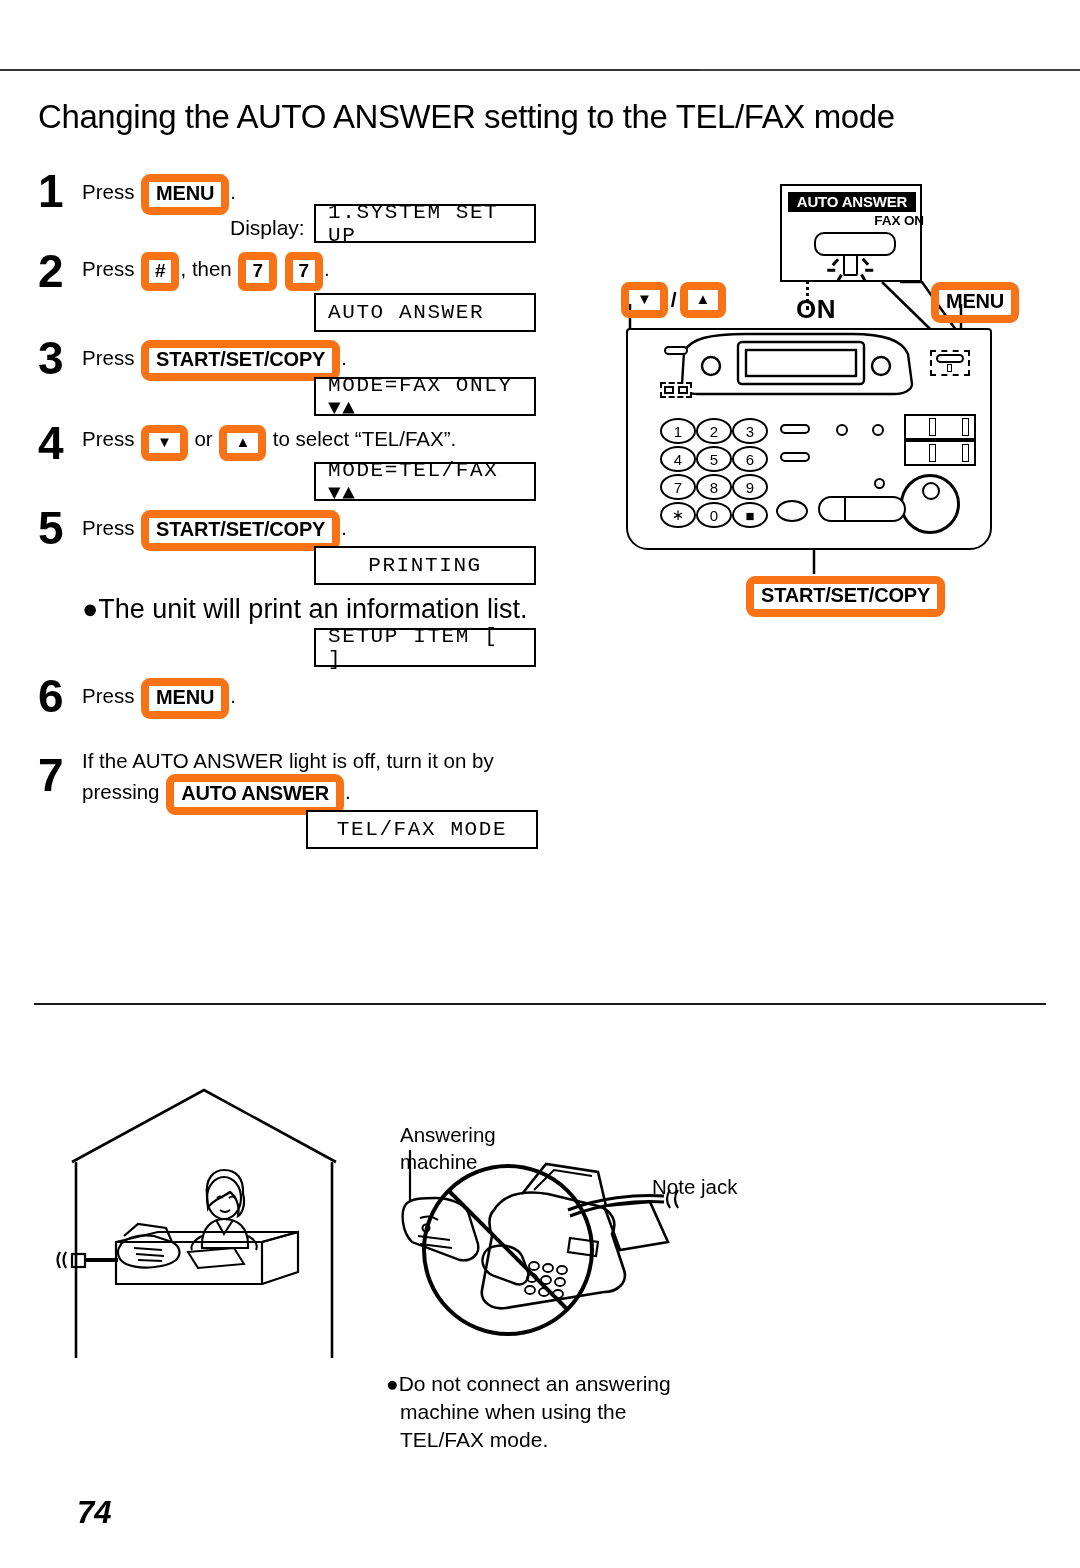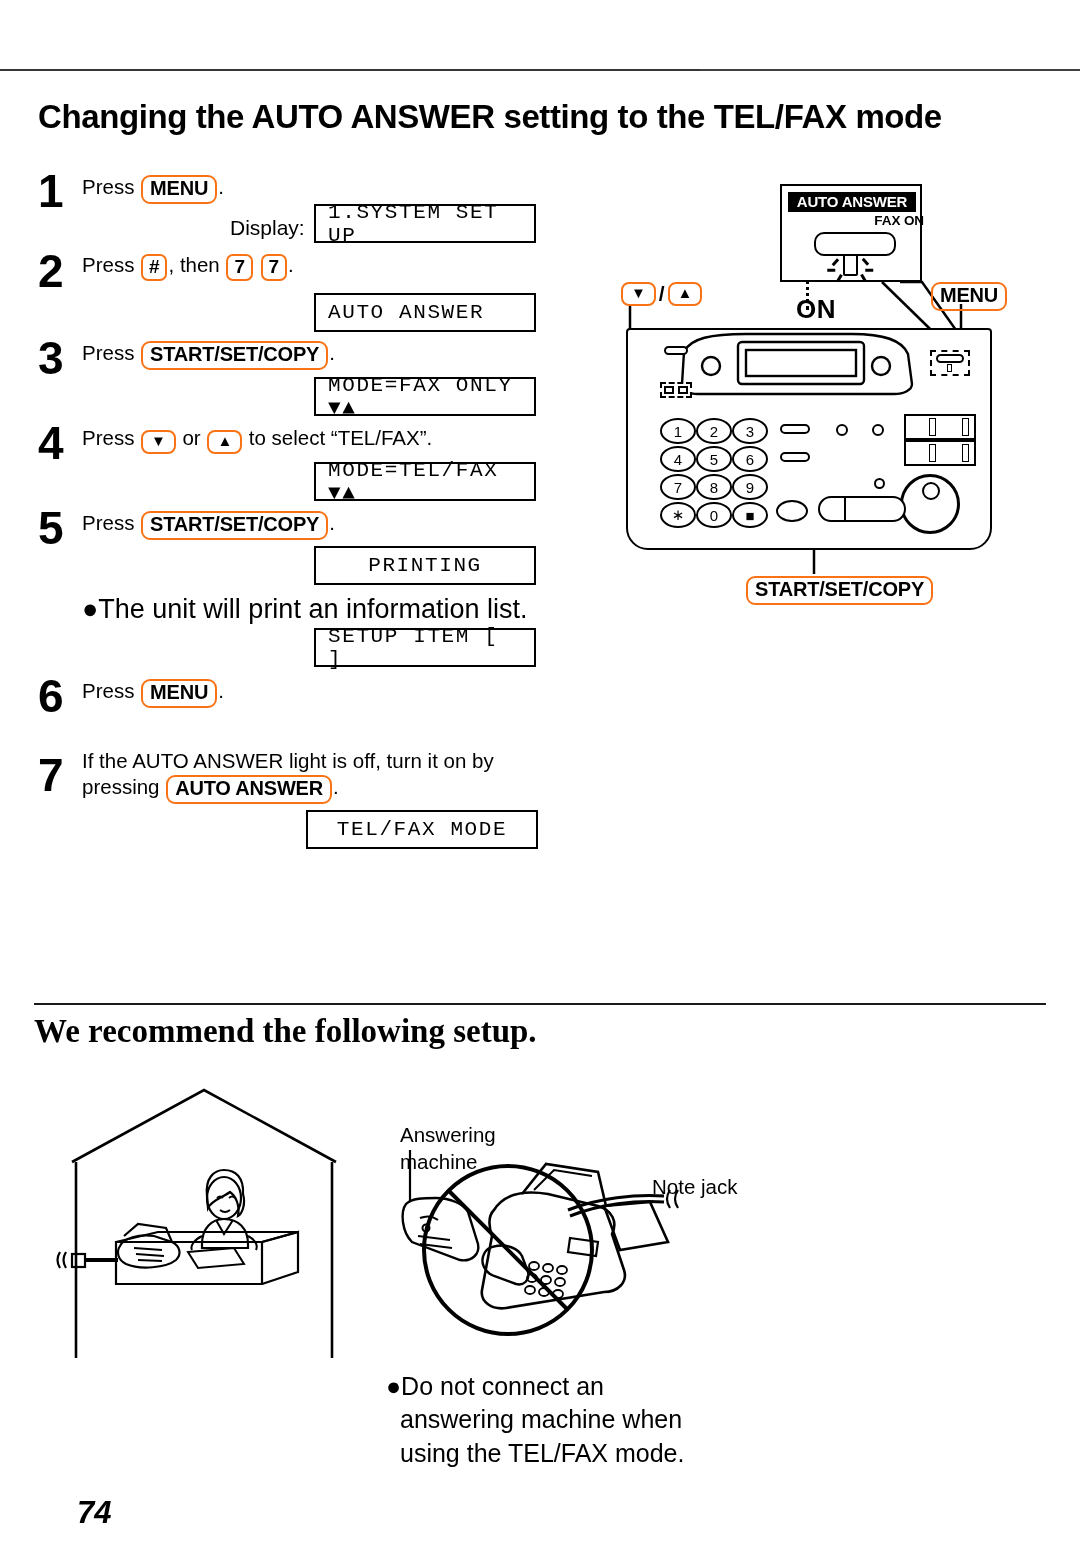--- a/index.html
+++ b/index.html
@@ -44,21 +44,21 @@
     width: 380px;
     border-top: 2px solid #4a4a4a;
     opacity: 0.55;
   }
 
   .section-title {
     position: absolute;
     left: 38px;
     top: 98px;
     font-size: 33px;
-    font-weight: bold;
+    font-weight: normal;
     letter-spacing: -0.4px;
   }
 
   
   .steps {
     position: absolute;
     left: 34px;
     top: 160px;
     width: 560px;
   }
@@ -75,21 +75,21 @@
   .step-text {
     position: absolute;
     font-size: 20.5px;
     line-height: 1.26;
     white-space: nowrap;
   }
 
   
   .keycap {
     display: inline-block;
-    border: 2px solid #f97316;
+    border: 8px solid #f97316;
     border-radius: 9px;
     padding: 0px 7px 1px 7px;
     font-weight: bold;
     font-size: 20px;
     line-height: 1.18;
     margin: 0 1px;
     vertical-align: -1px;
     letter-spacing: -0.2px;
   }
   .keycap.sq {
@@ -289,21 +289,21 @@
     position: absolute;
     left: 72px; top: 1370px;
     width: 310px;
     font-size: 20.5px;
     line-height: 1.33;
   }
   .cap-right {
     position: absolute;
     left: 400px; top: 1370px;
     width: 310px;
-    font-size: 25px;
+    font-size: 21px;
     line-height: 1.33;
   }
   .cap-right .b { margin-left: -14px; }
 
   .lbl-ans {
     position: absolute;
     left: 400px; top: 1122px;
     font-size: 20.5px;
     line-height: 1.3;
   }
@@ -508,21 +508,20 @@
     <div class="circ" style="left:300px; top:296px; width:60px; height:60px; border-width:3px;"></div>
     <div class="circ" style="left:322px; top:304px; width:18px; height:18px;"></div>
 
     <div class="circ" style="left:176px; top:322px; width:32px; height:22px; border-radius:50%;"></div>
     <div class="pill" style="left:218px; top:318px; width:88px; height:26px; border-width:2.4px;"></div>
     <div class="lead-line" style="left:244px; top:318px; width:2.4px; height:26px;"></div>
 
   </div>
 
   <div class="lower-rule"></div>
-  <div class="recommend">We recommend the following setup.</div>
 
   <svg style="position:absolute; left:62px; top:1058px; width:330px; height:300px;">
 
     <path d="M10,104 L142,32 L274,104" fill="none" stroke="#000" stroke-width="2.6"></path>
 
     <line x1="14" y1="104" x2="14" y2="300" stroke="#000" stroke-width="2.6"></line>
     <line x1="270" y1="104" x2="270" y2="300" stroke="#000" stroke-width="2.6"></line>
 
     <path d="M54,184 L200,184 L200,226 L54,226 Z" fill="none" stroke="#000" stroke-width="2.2"></path>
     <path d="M54,184 L96,174 L236,174 L200,184" fill="none" stroke="#000" stroke-width="2.2"></path>

